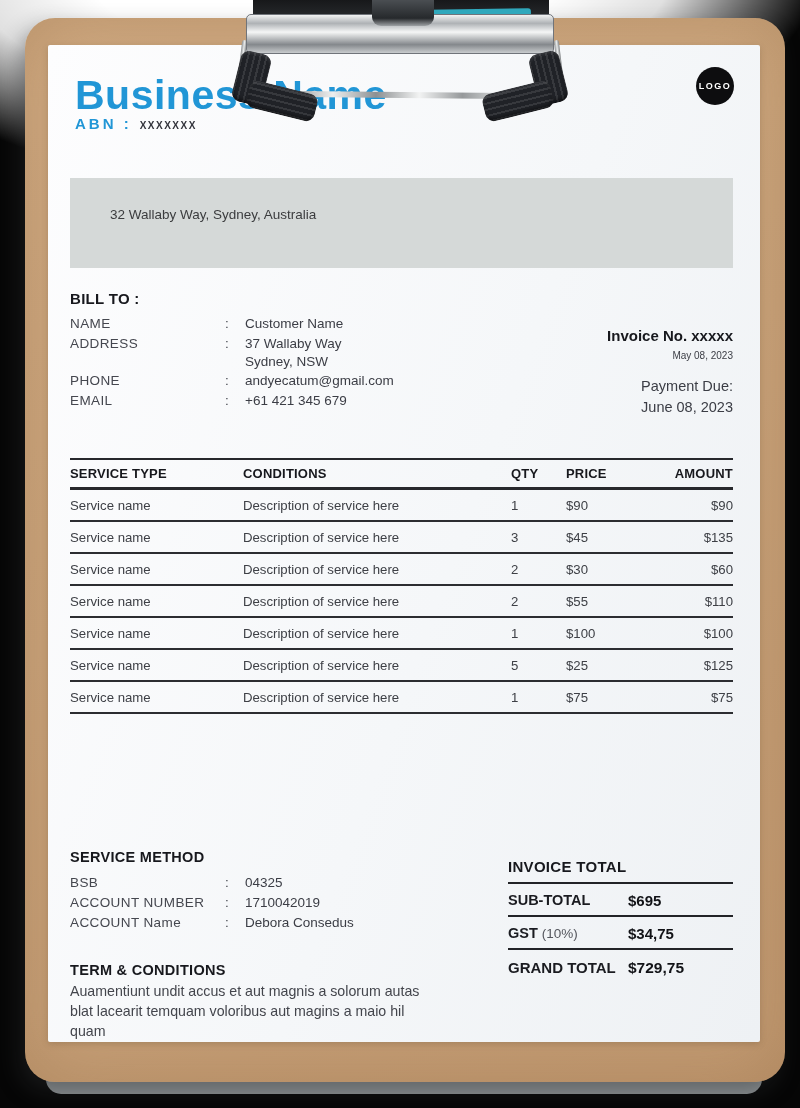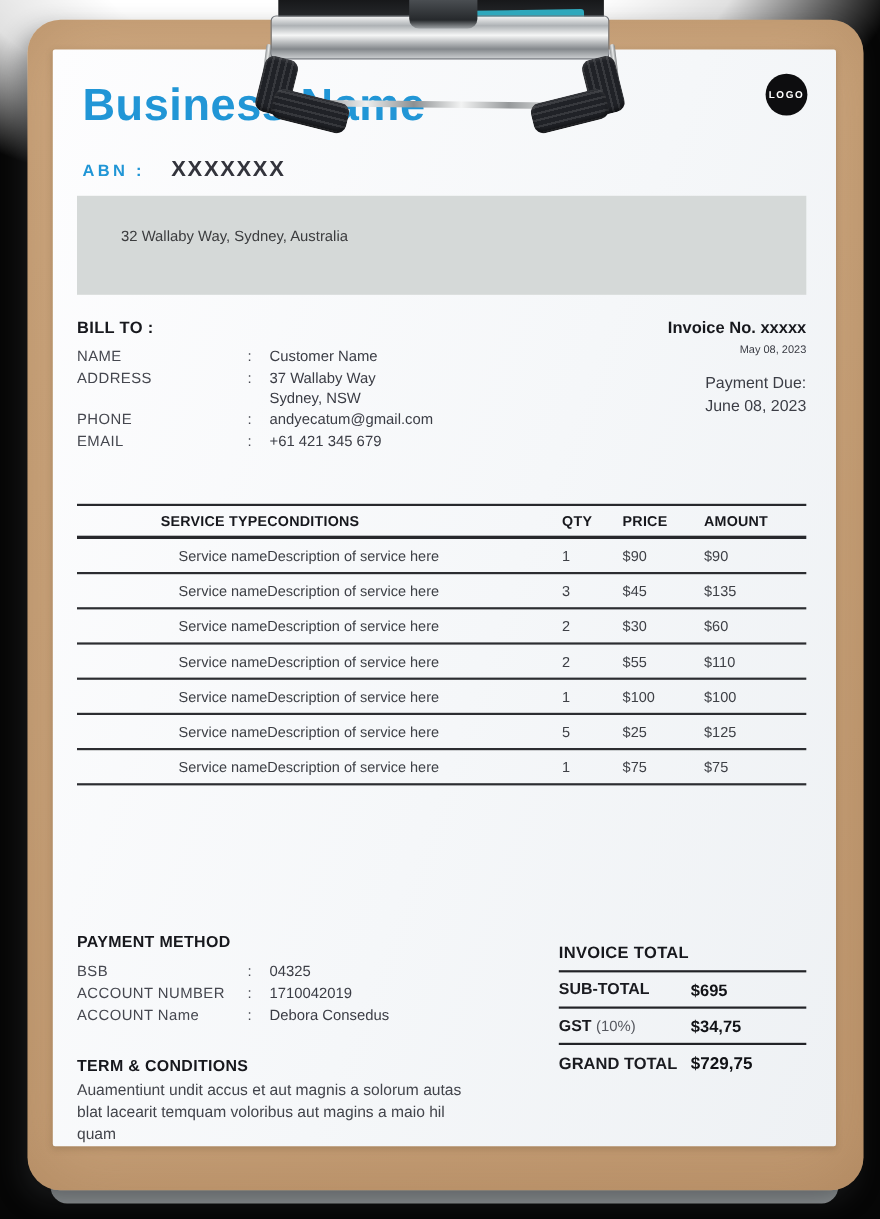--- a/index.html
+++ b/index.html
@@ -27,23 +27,23 @@
     position:absolute;left:48px;top:45px;width:712px;height:997px;
     background:linear-gradient(110deg,#fdfdfe 0%,#f5f7f9 55%,#eef1f4 100%);
     z-index:2;overflow:hidden;border-radius:2px;
     box-shadow:0 2px 6px rgba(90,70,45,.25);
   }
   
   .biz-title{
     position:absolute;left:27px;top:27px;
     font-size:41px;font-weight:bold;color:#2196d6;letter-spacing:.5px;
   }
-  .abn-line{position:absolute;left:27px;top:98px;display:flex;align-items:baseline;gap:24px;text-align:right;}
+  .abn-line{position:absolute;left:27px;top:70px;display:flex;align-items:baseline;gap:8px;text-align:right;}
   .abn-label{color:#2196d6;font-weight:bold;font-size:15px;letter-spacing:3px;}
-  .abn-value{color:#33343c;font-size:20px;letter-spacing:1.5px;font-weight:600;}
+  .abn-value{color:#33343c;font-size:10px;letter-spacing:1.5px;font-weight:600;}
   .logo{
     position:absolute;left:648px;top:22px;width:38px;height:38px;border-radius:50%;
     background:#0d0d0f;color:#ffffff;display:flex;align-items:center;justify-content:center;
     font-size:9px;font-weight:bold;letter-spacing:1.5px;
   }
   
   .contact{
     position:absolute;left:22px;top:133px;width:663px;height:90px;
     background:#d5d9d8;box-sizing:border-box;padding:29px 0 16px 40px;
     font-size:13.5px;color:#3b3c3e;
@@ -52,40 +52,40 @@
   .contact b{color:#232427;}
   .sep{margin:0 7px;color:#4a4b4e;}
   
   .sec-title{font-weight:bold;color:#17181d;letter-spacing:.3px;}
   .billto-title{position:absolute;left:22px;top:245px;font-size:15px;}
   .kv{position:absolute;font-size:13.5px;}
   .kv .k{position:absolute;left:0;color:#45474f;letter-spacing:.4px;}
   .kv .c{position:absolute;left:155px;color:#45474f;}
   .kv .v{position:absolute;left:175px;color:#3b3d45;white-space:nowrap;}
   .meta{position:absolute;right:27px;top:245px;text-align:right;}
-  .meta .no{font-weight:bold;font-size:15px;color:#17181d;}
+  .meta .no{font-weight:bold;font-size:15px;color:#17181d;margin-top:37px;}
   .meta .dt{font-size:10px;color:#3b3d45;margin-top:6px;}
   .meta .due-l{font-size:14.5px;color:#3b3d45;margin-top:17px;}
   .meta .due-d{font-size:14.5px;color:#3b3d45;margin-top:5px;}
   
   .table{position:absolute;left:22px;top:413px;width:663px;}
   .thead{
     display:flex;align-items:center;height:27px;
     border-top:2px solid #27282c;border-bottom:3px solid #27282c;
     font-weight:bold;font-size:13px;color:#17181d;letter-spacing:.2px;
   }
   .trow{
     display:flex;align-items:center;height:30px;
     border-bottom:2px solid #2c2d31;font-size:13.2px;color:#3e4046;
   }
-  .c1{width:173px;text-align:right;}
+  .c1{width:173px;}
   .c2{width:265px;}
   .c3{width:58px;padding-left:3px;box-sizing:border-box;}
   .c4{width:74px;}
-  .c5{width:93px;}
+  .c5{width:93px;text-align:right;}
   
   .pay-title{position:absolute;left:22px;top:804px;font-size:14.5px;}
   
   .totals{position:absolute;left:460px;top:813px;width:225px;}
   .totals .tt{font-size:15px;font-weight:bold;color:#17181d;letter-spacing:.3px;}
   .t-hr{border:none;border-top:2px solid #222327;margin:0;}
   .hr1{margin-top:7px;}
   .t-row{position:relative;height:16px;margin:8px 0 7px 0;}
   .t-row .lbl{position:absolute;left:0;font-size:14.5px;font-weight:bold;color:#1a1b20;}
   .t-row .note{font-weight:normal;color:#55575e;font-size:13.5px;}
@@ -246,21 +246,21 @@
     </div>
     <div class="trow">
       <div class="c1">Service name</div>
       <div class="c2">Description of service here</div>
       <div class="c3">1</div>
       <div class="c4">$75</div>
       <div class="c5">$75</div>
     </div>
   </div>
 
-  <div class="sec-title pay-title">PAYMENT METHOD</div>
+  <div class="sec-title pay-title">SERVICE METHOD</div>
   <div class="kv" style="left:22px;top:830px;width:420px;height:16px;">
     <span class="k">BSB</span>
     <span class="c">:</span>
     <span class="v">04325</span>
   </div>
   <div class="kv" style="left:22px;top:850px;width:420px;height:16px;">
     <span class="k">ACCOUNT NUMBER</span>
     <span class="c">:</span>
     <span class="v">1710042019</span>
   </div>

